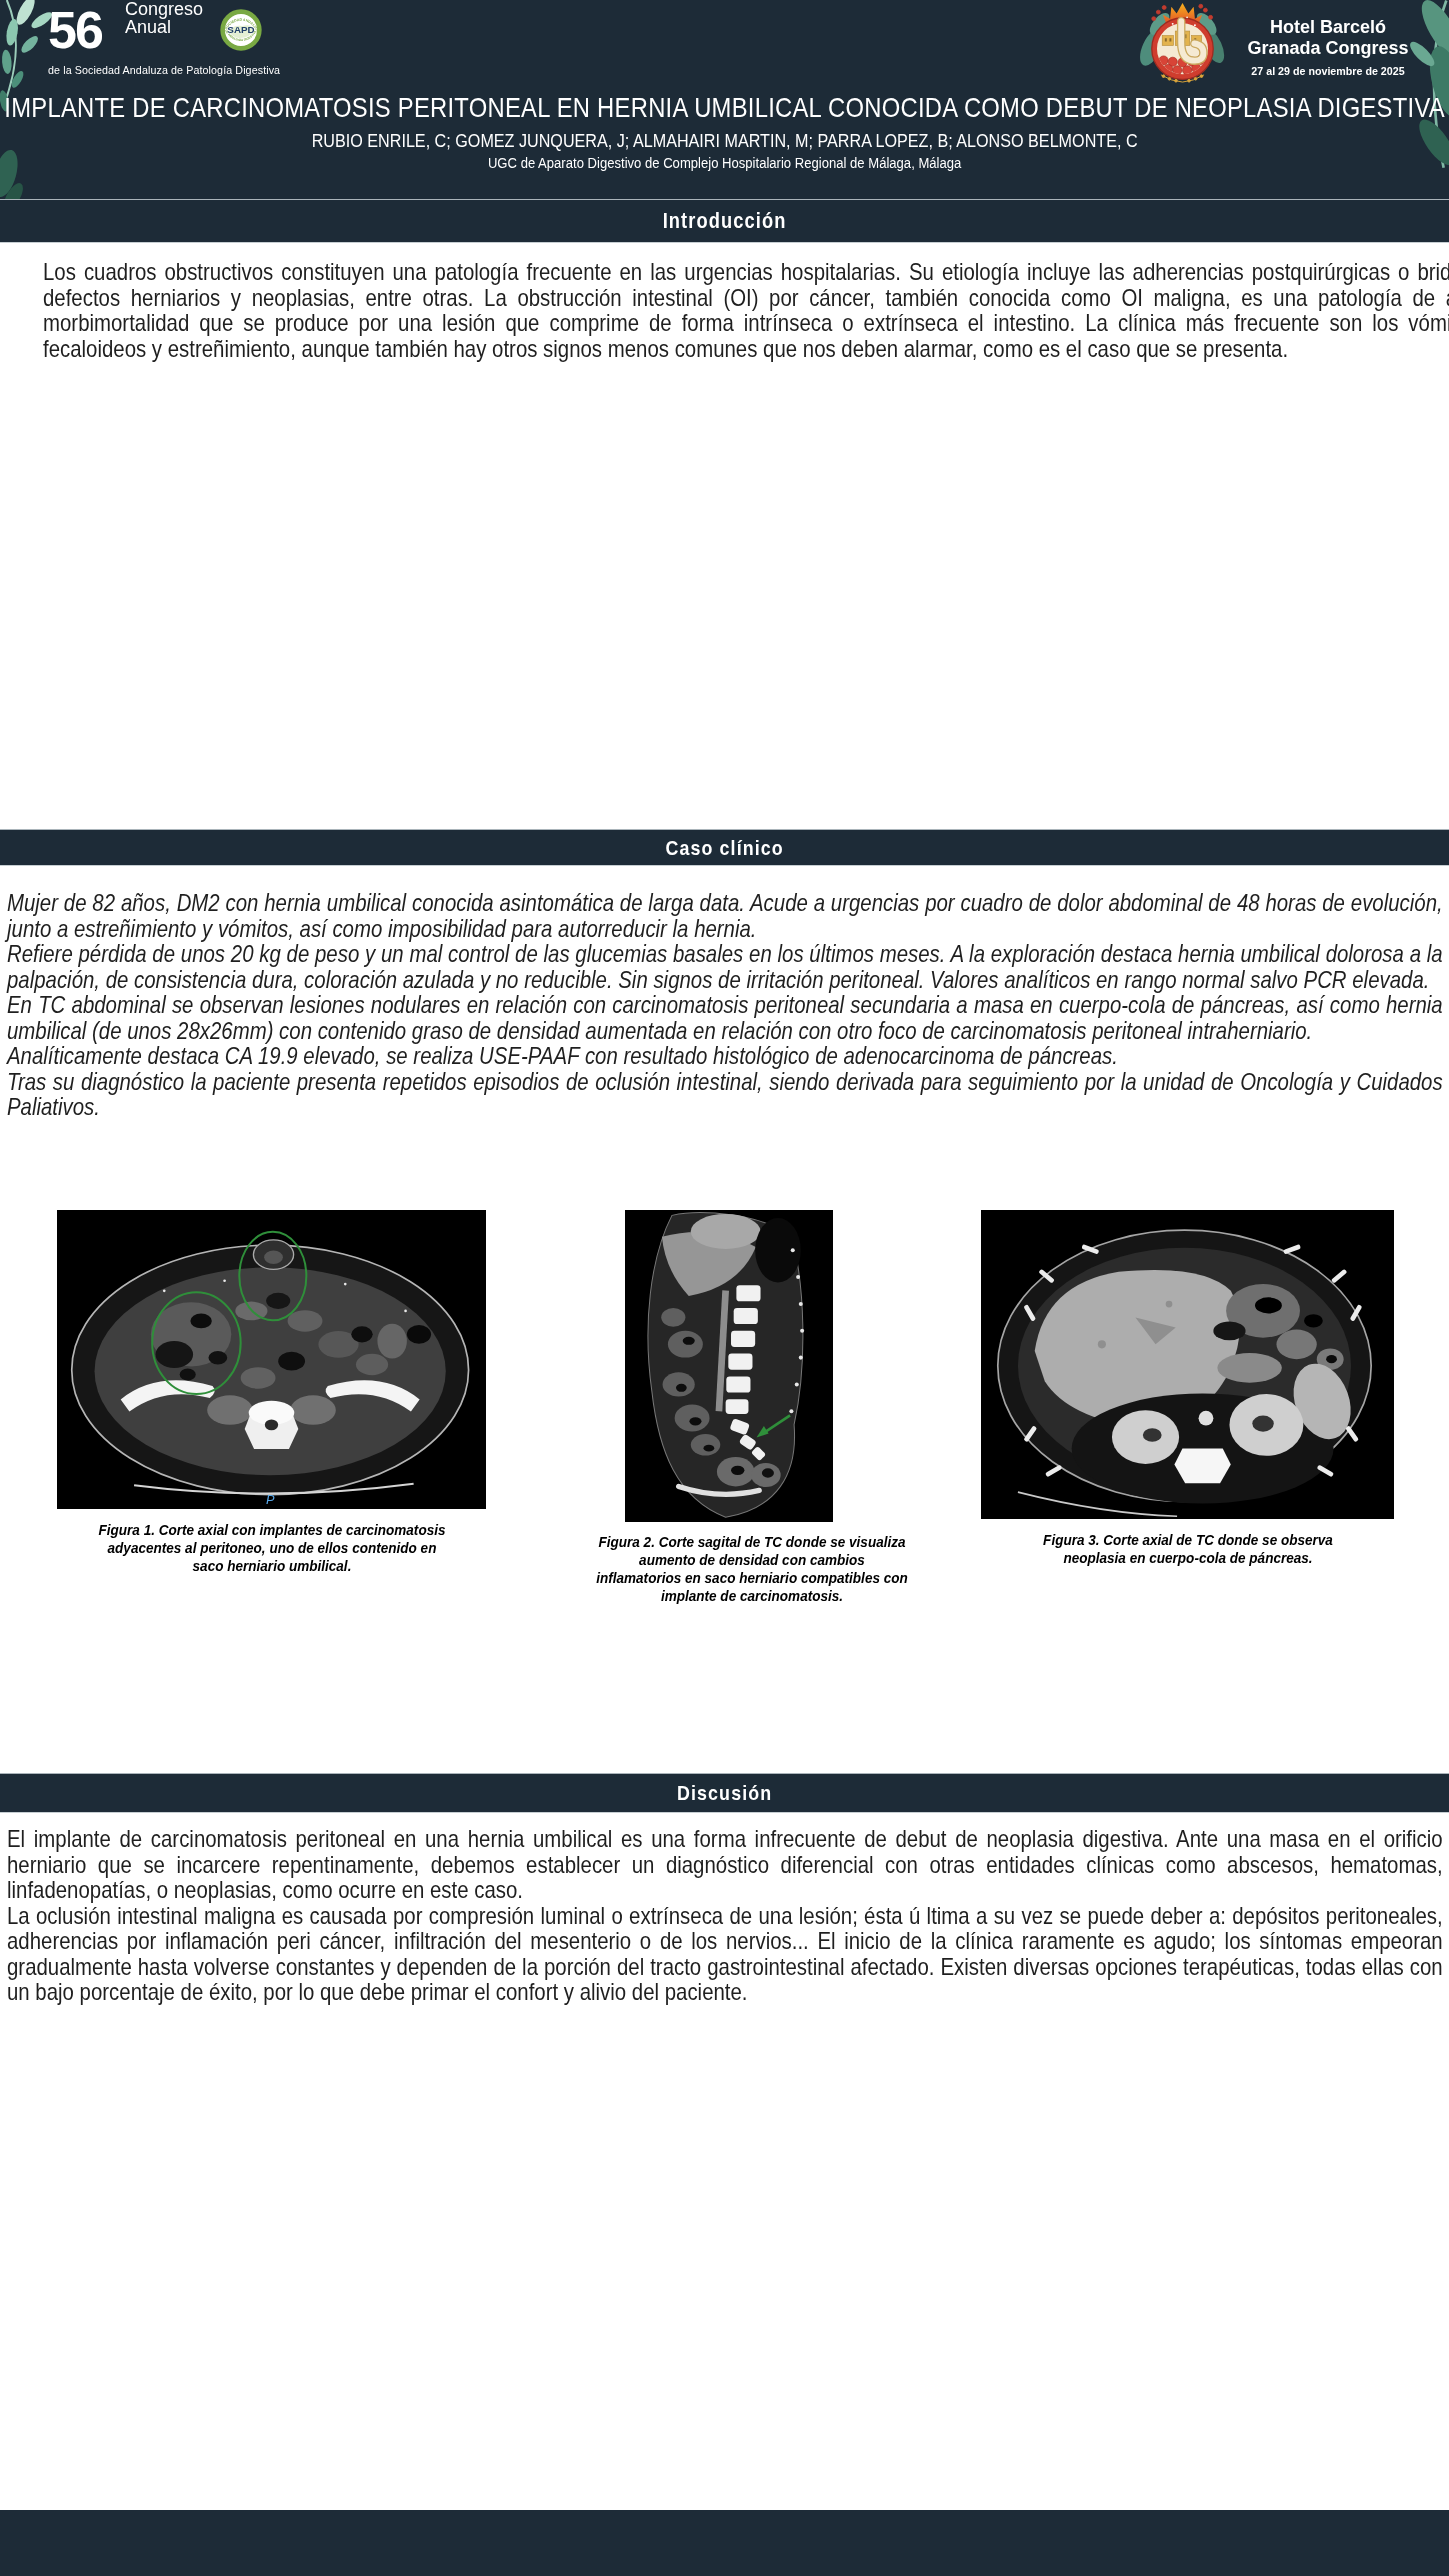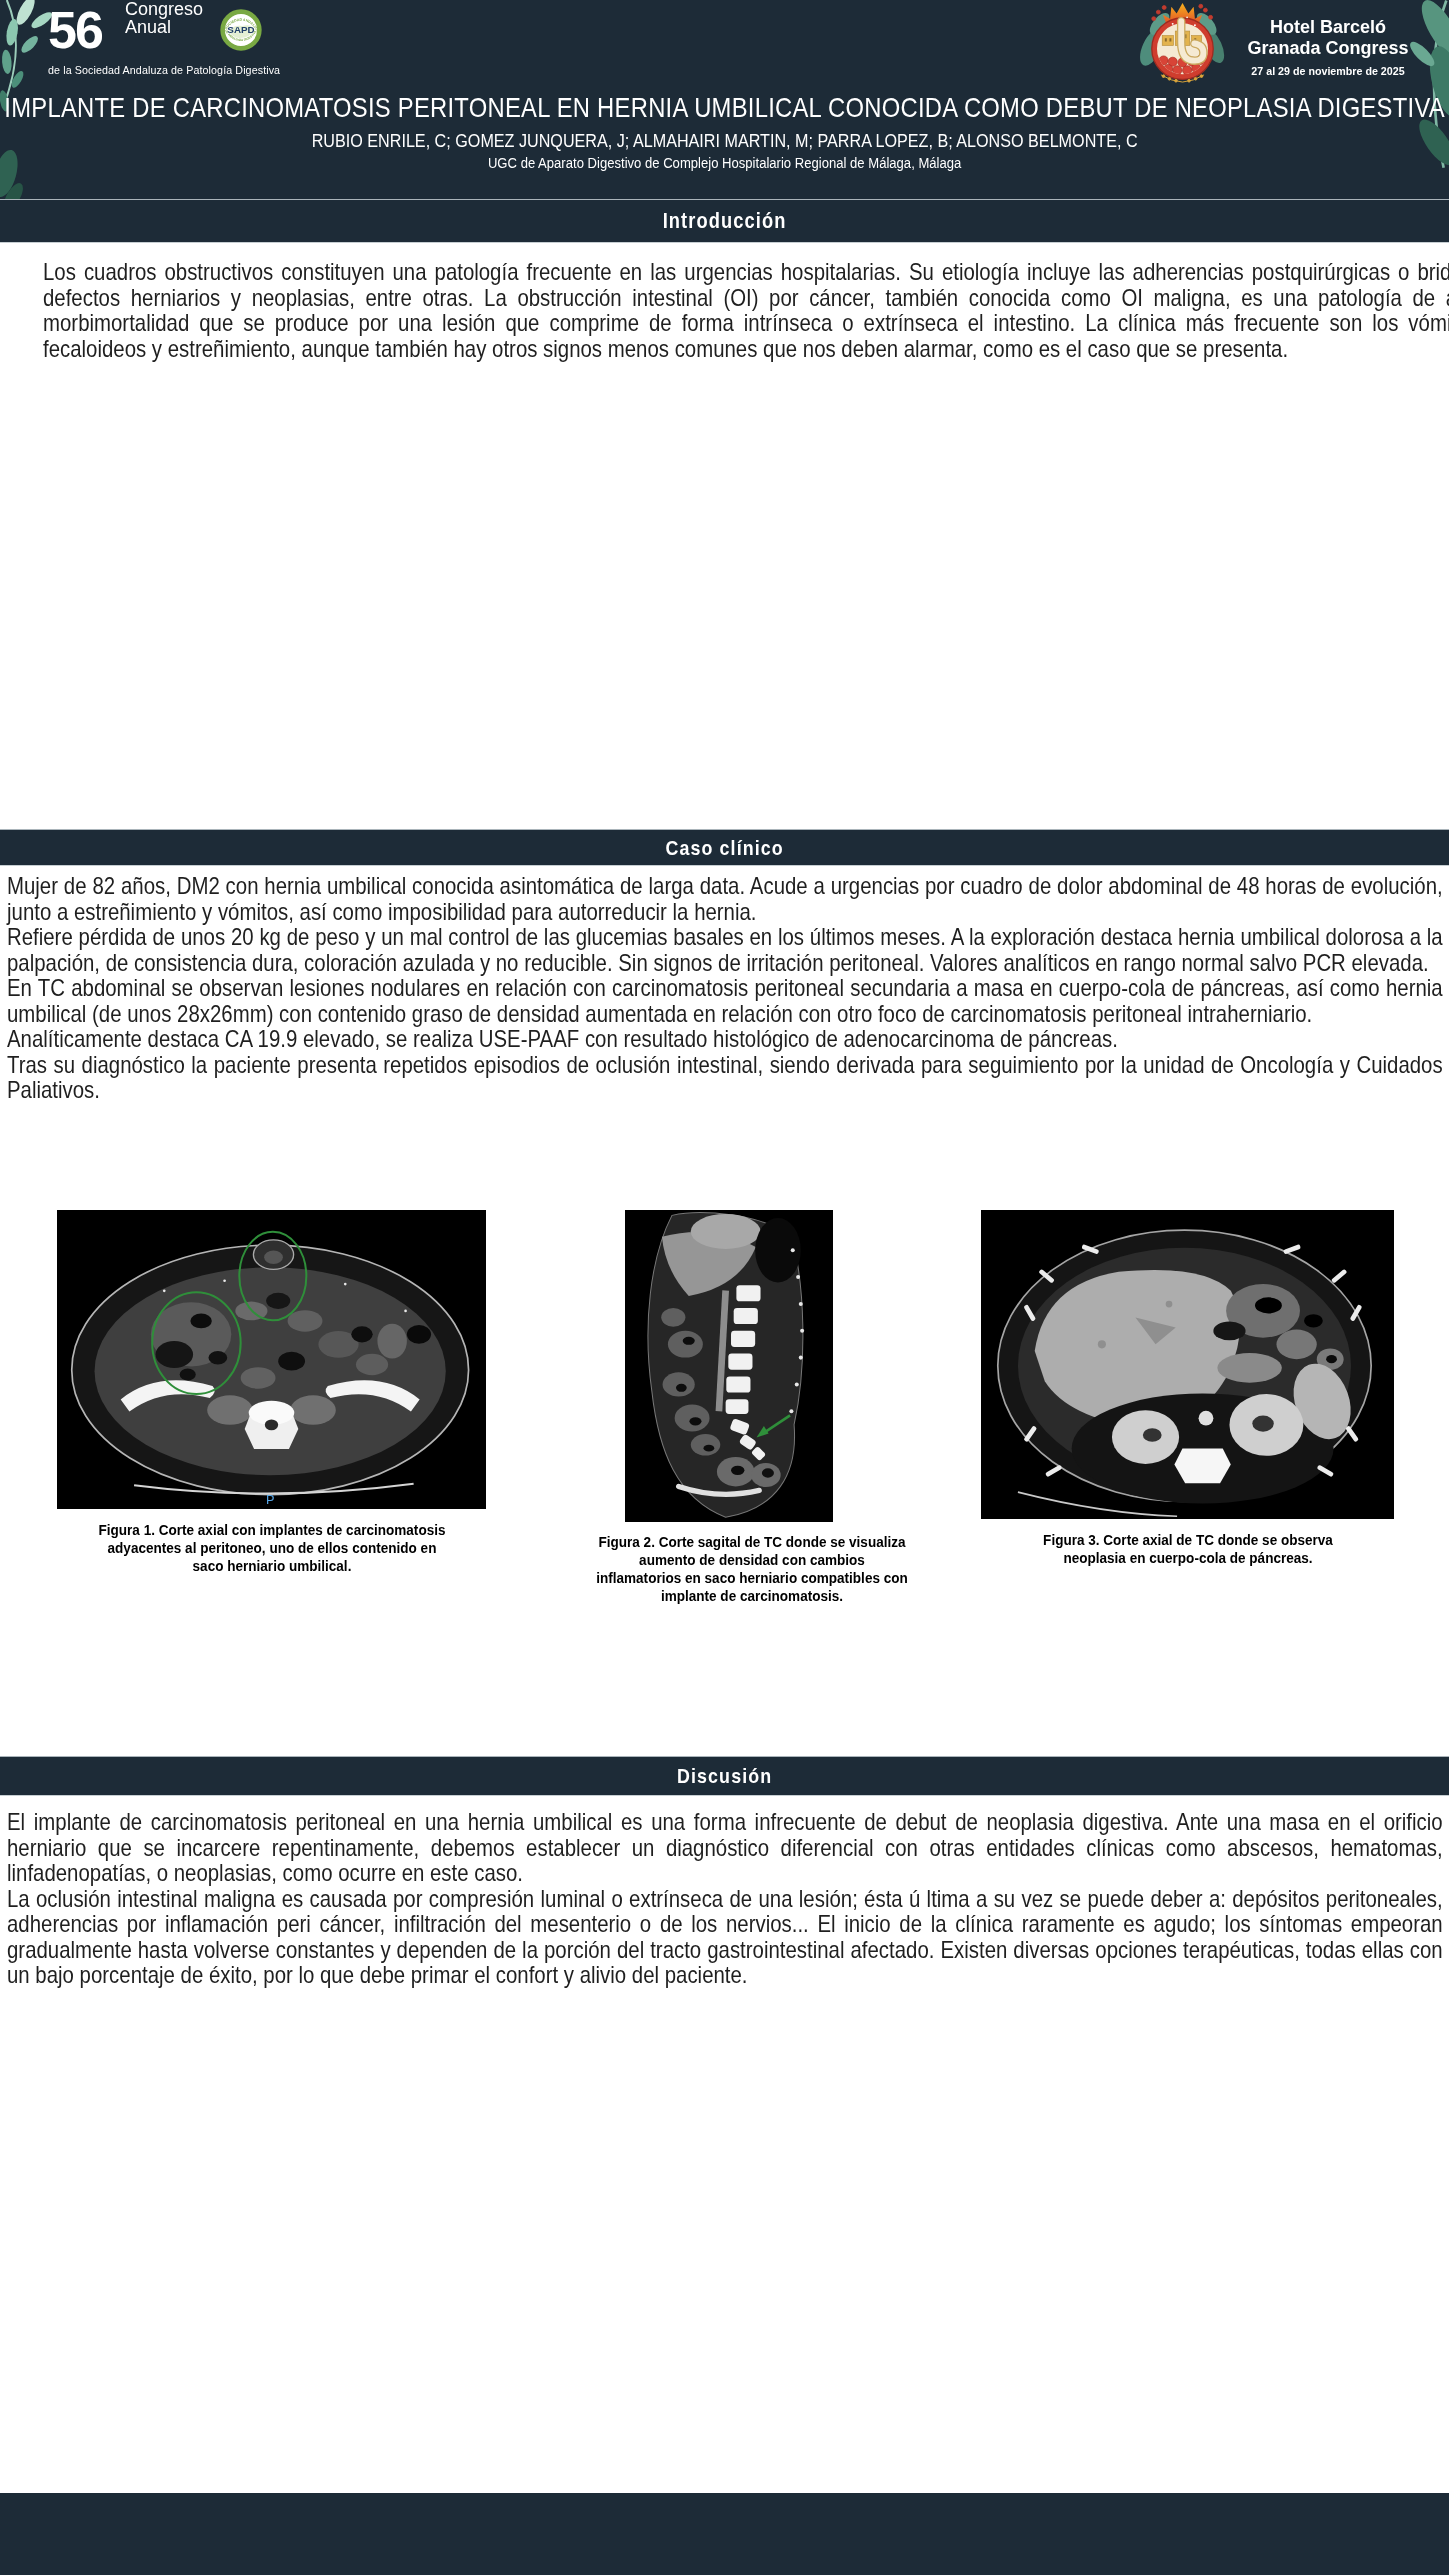--- a/index.html
+++ b/index.html
@@ -32,21 +32,21 @@
 
   
   .section-bar{background:#1d2b37;border-top:1.3px solid #aab4ba;border-bottom:1.3px solid #c6ced2;}
   .section-bar .cond-c{margin:0;color:#fff;font-weight:bold;letter-spacing:1.3px;}
   .bar-intro{height:42px;} .bar-intro .cond-c{font-size:21.5px;line-height:42px;}
   .bar-caso{height:35px;}  .bar-caso  .cond-c{font-size:21px;line-height:35px;}
   .bar-disc{height:38px;}  .bar-disc  .cond-c{font-size:21px;line-height:38px;}
 
   
   .intro-content{height:570px;padding-top:16px;position:relative;padding-left:36px;}
-  .caso-content{height:883px;padding-top:7px;position:relative;}
+  .caso-content{height:883px;padding-top:24px;position:relative;font-style:italic;}
   .disc-content{height:684px;padding-top:13.4px;position:relative;}
 
   
   .figure{position:absolute;top:344px;text-align:center;}
   .fig1{left:57px;width:429px;}
   .fig2{left:574px;width:309px;}
   .fig3{left:973px;width:429px;}
   .fig-img{display:block;margin:0 auto;background:#000;}
   .fig-caption{font-weight:bold;font-size:15.4px;line-height:18px;color:#000;margin:12px auto 0 auto;
                transform:scaleX(0.88);transform-origin:50% 0;}

